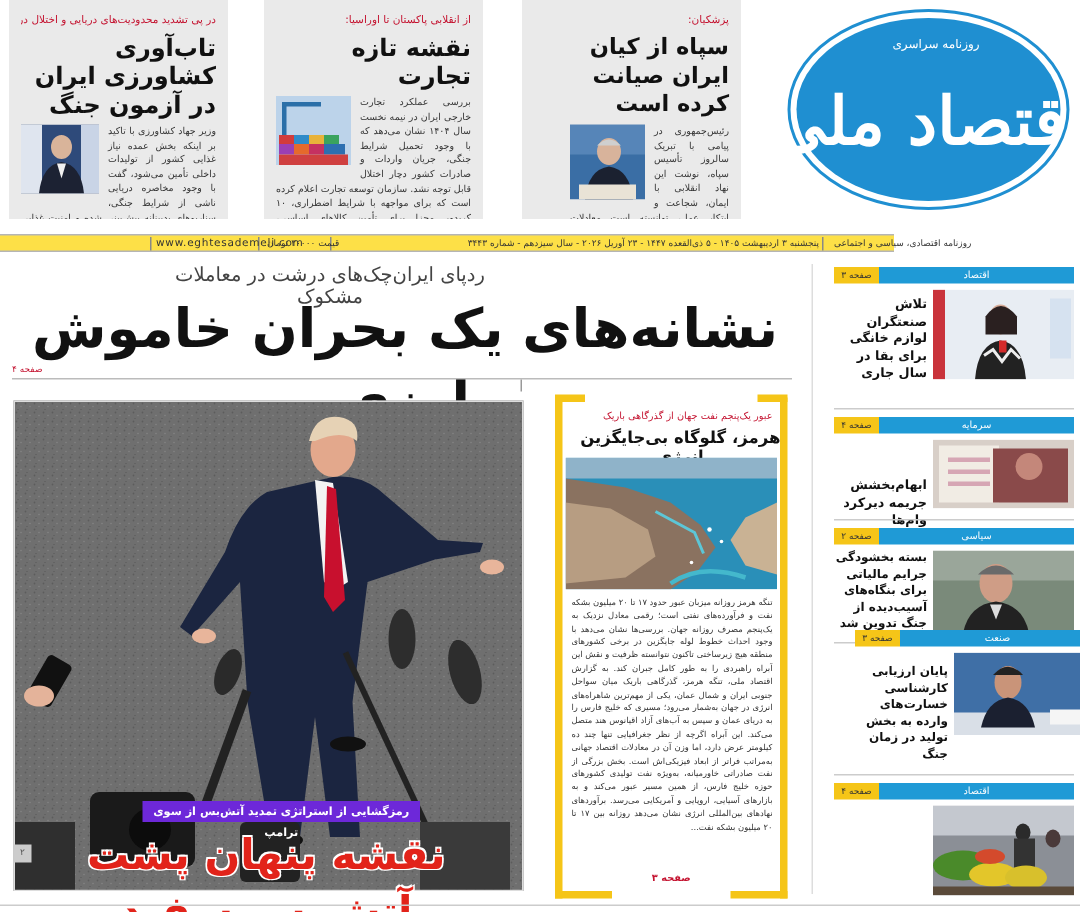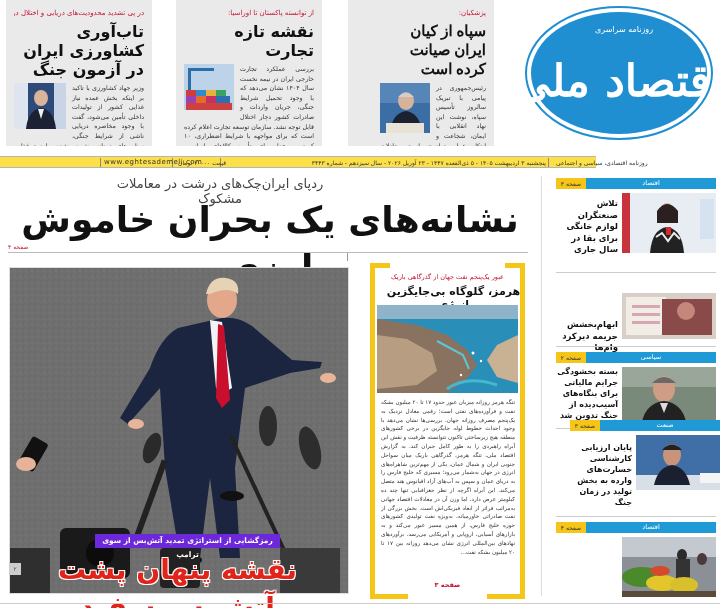--- a/index.html
+++ b/index.html
@@ -39,21 +39,21 @@
   .photo-kicker { position: absolute; left: 95px; top: 534px; width: 185px; height: 14px; background: #6d28d9; color: #fff; font-size: 7.5px; font-weight: bold; direction: rtl; text-align: center; line-height: 14px; }
   .photo-title { position: absolute; left: 20px; top: 551px; width: 315px; font-size: 28px; font-weight: bold; color: #e2231a; direction: rtl; text-align: center; line-height: 38px; text-shadow: 1px 1px 0 #fff, -1px -1px 0 #fff, 1px -1px 0 #fff, -1px 1px 0 #fff; letter-spacing: -1px; }
   .photo-num { position: absolute; left: 9px; top: 563px; width: 12px; height: 12px; background: #ccc; color: #555; font-size: 6px; text-align: center; line-height: 12px; }
 
   
   .hormuz { position: absolute; left: 370px; top: 265px; width: 155px; height: 334px; border: 5px solid #f5c518; border-top-width: 0; border-bottom-width: 0; background: #fff; }
   .hormuz .yt-l { position: absolute; left: -5px; top: -2px; width: 20px; height: 5px; background: #f5c518; }
   .hormuz .yt-r { position: absolute; right: -5px; top: -2px; width: 20px; height: 5px; background: #f5c518; }
   .hormuz .yb-l { position: absolute; left: -5px; bottom: 0; width: 38px; height: 5px; background: #f5c518; }
   .hormuz .yb-r { position: absolute; right: -5px; bottom: 0; width: 38px; height: 5px; background: #f5c518; }
-  .hormuz .kicker { position: absolute; top: 8px; left: 0; width: 145px; font-size: 6.5px; color: #c4122f; direction: rtl; text-align: center; }
+  .hormuz .kicker { position: absolute; top: 8px; left: 0; width: 167px; font-size: 6.5px; color: #c4122f; direction: rtl; text-align: center; }
   .hormuz .title { position: absolute; top: 20px; left: 0; width: 157px; font-size: 11px; font-weight: bold; color: #111; direction: rtl; text-align: center; }
   .hormuz .img { position: absolute; top: 40px; left: 2px; width: 141px; height: 88px; overflow: hidden; }
   .hormuz .body { position: absolute; top: 133px; left: 6px; width: 134px; font-size: 5.6px; line-height: 8.8px; color: #333; direction: rtl; text-align: justify; height: 178px; overflow: hidden; }
   .hormuz .pg { position: absolute; bottom: 10px; left: 0; width: 145px; font-size: 6.5px; color: #c4122f; text-align: center; direction: rtl; font-weight: bold; }
 
   
   .rcol { position: absolute; left: 556px; top: 176px; width: 160px; }
   .rsec { position: absolute; left: 0; width: 160px; }
   .rsec .bar { position: absolute; top: 0; left: 0; width: 160px; height: 11px; }
   .rsec .bar .pg { position: absolute; left: 0; top: 0; width: 30px; height: 11px; background: #f5c518; color: #333; font-size: 6px; line-height: 11px; text-align: center; direction: rtl; }
@@ -81,21 +81,21 @@
         <path d="M24 26 L27 36 L30 26 Z" fill="#f0f0f0"></path>
       </svg>
     </div>
     <span>وزیر جهاد کشاورزی با تاکید بر اینکه بخش عمده نیاز غذایی کشور از تولیدات داخلی تأمین می‌شود، گفت با وجود مخاصره دریایی ناشی از شرایط جنگی، سناریوهای بدبینانه پیش‌بینی شده و امنیت غذایی ایران تهدید نخواهد شد. به گزارش اقتصاد ملی، غلامرضا نوری قزلجه، وزیر جهاد کشاورزی...</span>
   </div>
 
 </div>
 <div class="sep" style="left:160px;"></div>
 
 <div class="teaser" id="t2">
-  <div class="kicker">از توانسته پاکستان تا اوراسیا:</div>
+  <div class="kicker">از انقلابی پاکستان تا اوراسیا:</div>
   <div class="title" style="font-size:16px;">نقشه تازه تجارت</div>
   <div class="body">
     <div class="thumb">
       <svg width="50" height="46" viewBox="0 0 50 46">
         <rect width="50" height="46" fill="#bcd3ea"></rect>
         <rect x="4" y="4" width="3" height="24" fill="#2b6fa8"></rect>
         <rect x="4" y="4" width="26" height="3" fill="#2b6fa8"></rect>
         <rect x="2" y="26" width="10" height="6" fill="#d23b3b"></rect>
         <rect x="12" y="26" width="10" height="6" fill="#2f8bc9"></rect>
         <rect x="22" y="26" width="10" height="6" fill="#e8b23a"></rect>
@@ -108,21 +108,21 @@
       </svg>
     </div>
     <span>بررسی عملکرد تجارت خارجی ایران در نیمه نخست سال ۱۴۰۴ نشان می‌دهد که با وجود تحمیل شرایط جنگی، جریان واردات و صادرات کشور دچار اختلال قابل توجه نشد. سازمان توسعه تجارت اعلام کرده است که برای مواجهه با شرایط اضطراری، ۱۰ کریدور مجزا برای تأمین کالاهای اساسی، نهاده‌های...</span>
   </div>
 
 </div>
 <div class="sep" style="left:336px;"></div>
 
 <div class="teaser" id="t3">
   <div class="kicker">پزشکیان:</div>
-  <div class="title" style="font-size:15px;font-family:Liberation Serif, serif;">سپاه از کیان ایران صیانت کرده است</div>
+  <div class="title" style="font-size:15px;">سپاه از کیان ایران صیانت کرده است</div>
   <div class="body">
     <div class="thumb">
       <svg width="50" height="50" viewBox="0 0 50 50">
         <rect width="50" height="50" fill="#3a6ea5"></rect>
         <rect x="0" y="0" width="50" height="20" fill="#5685b8"></rect>
         <ellipse cx="26" cy="18" rx="8" ry="9" fill="#d8b39b"></ellipse>
         <path d="M18 14 Q26 6 34 14" fill="#cfcfcf"></path>
         <path d="M10 50 Q12 30 26 28 Q40 30 42 50 Z" fill="#1b2130"></path>
         <rect x="6" y="40" width="38" height="10" fill="#e9e3d6"></rect>
       </svg>
@@ -247,20 +247,24 @@
         <path d="M28 60 Q30 36 45 34 Q60 36 62 60 Z" fill="#222"></path>
         <path d="M34 44 L40 40 L46 48 L52 40 L58 46" stroke="#eee" stroke-width="2" fill="none"></path>
         <rect x="44" y="34" width="5" height="8" fill="#d52a2a"></rect>
       </svg>
     </div>
     <div class="txt" style="top:20px;">تلاش صنعتگران لوازم خانگی برای بقا در سال جاری</div>
   </div>
   <div class="rsep" style="top:96px;"></div>
 
   <div class="rsec" style="top:102px; height:60px;">
+    <div class="bar">
+      <div class="pg">صفحه ۴</div>
+      <div class="lbl">سرمایه</div>
+    </div>
     <div class="img" style="top:15px; height:46px;">
       <svg width="94" height="46" viewBox="0 0 94 46">
         <rect width="94" height="46" fill="#d8cfc8"></rect>
         <rect x="4" y="4" width="40" height="38" fill="#f1ece4"></rect>
         <rect x="40" y="6" width="50" height="36" fill="#8a4a4a"></rect>
         <ellipse cx="64" cy="18" rx="9" ry="9" fill="#c4877a"></ellipse>
         <rect x="10" y="12" width="28" height="3" fill="#d6a6b4"></rect>
         <rect x="10" y="20" width="28" height="3" fill="#d6a6b4"></rect>
         <rect x="10" y="28" width="28" height="3" fill="#d6a6b4"></rect>
       </svg>

